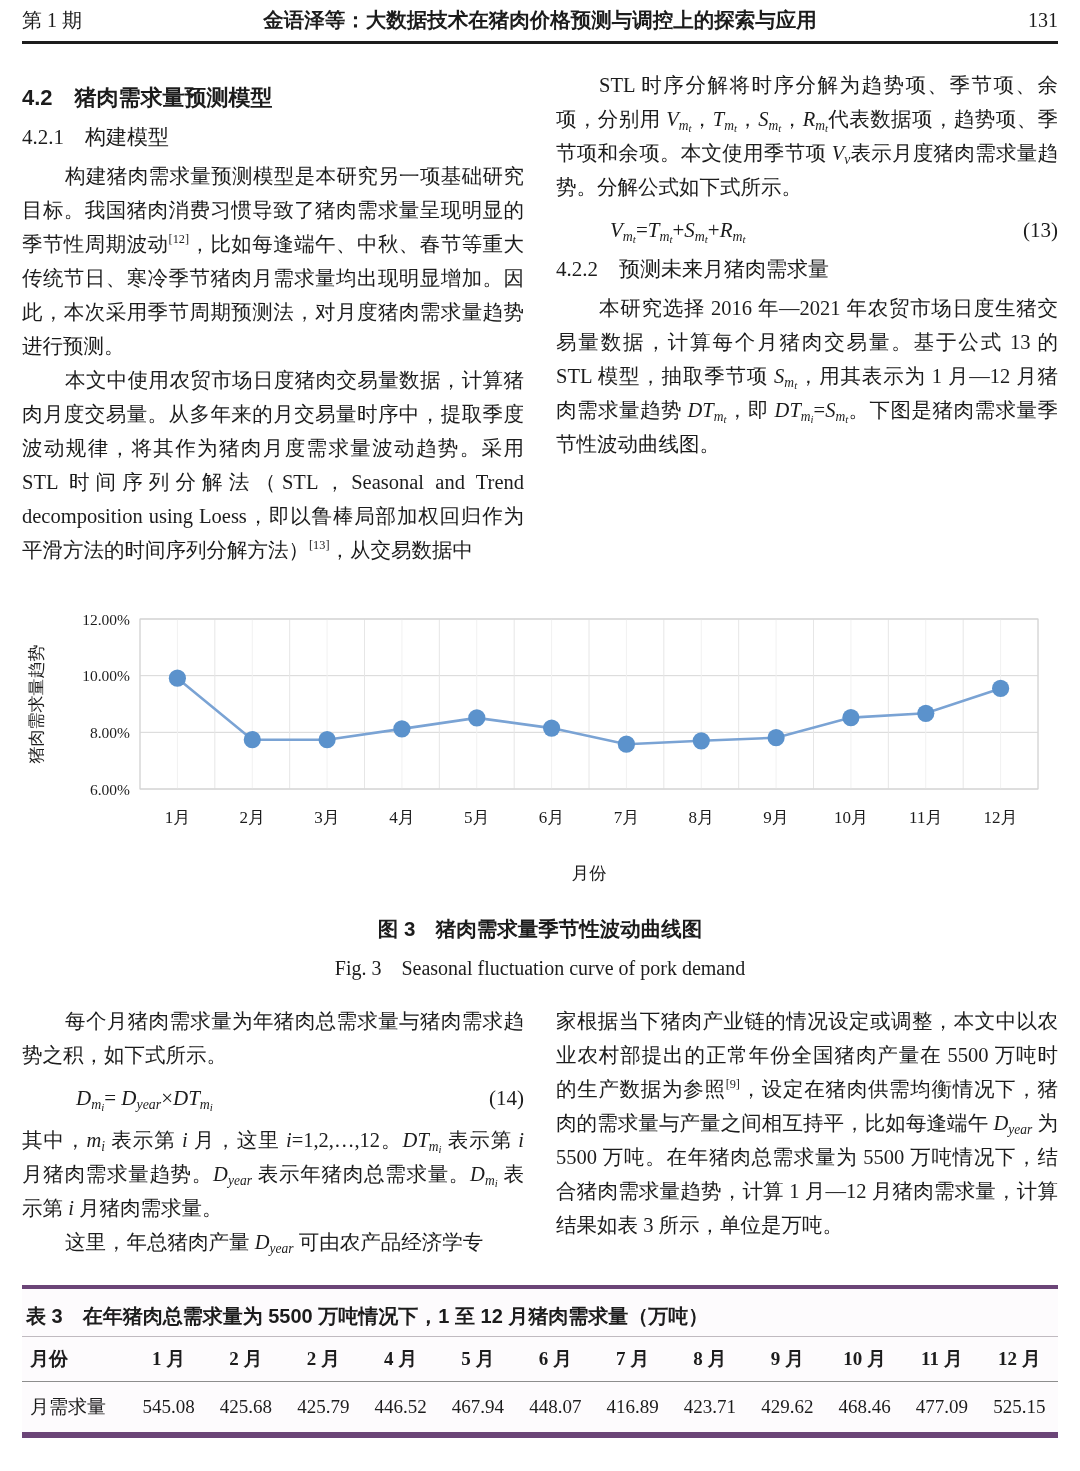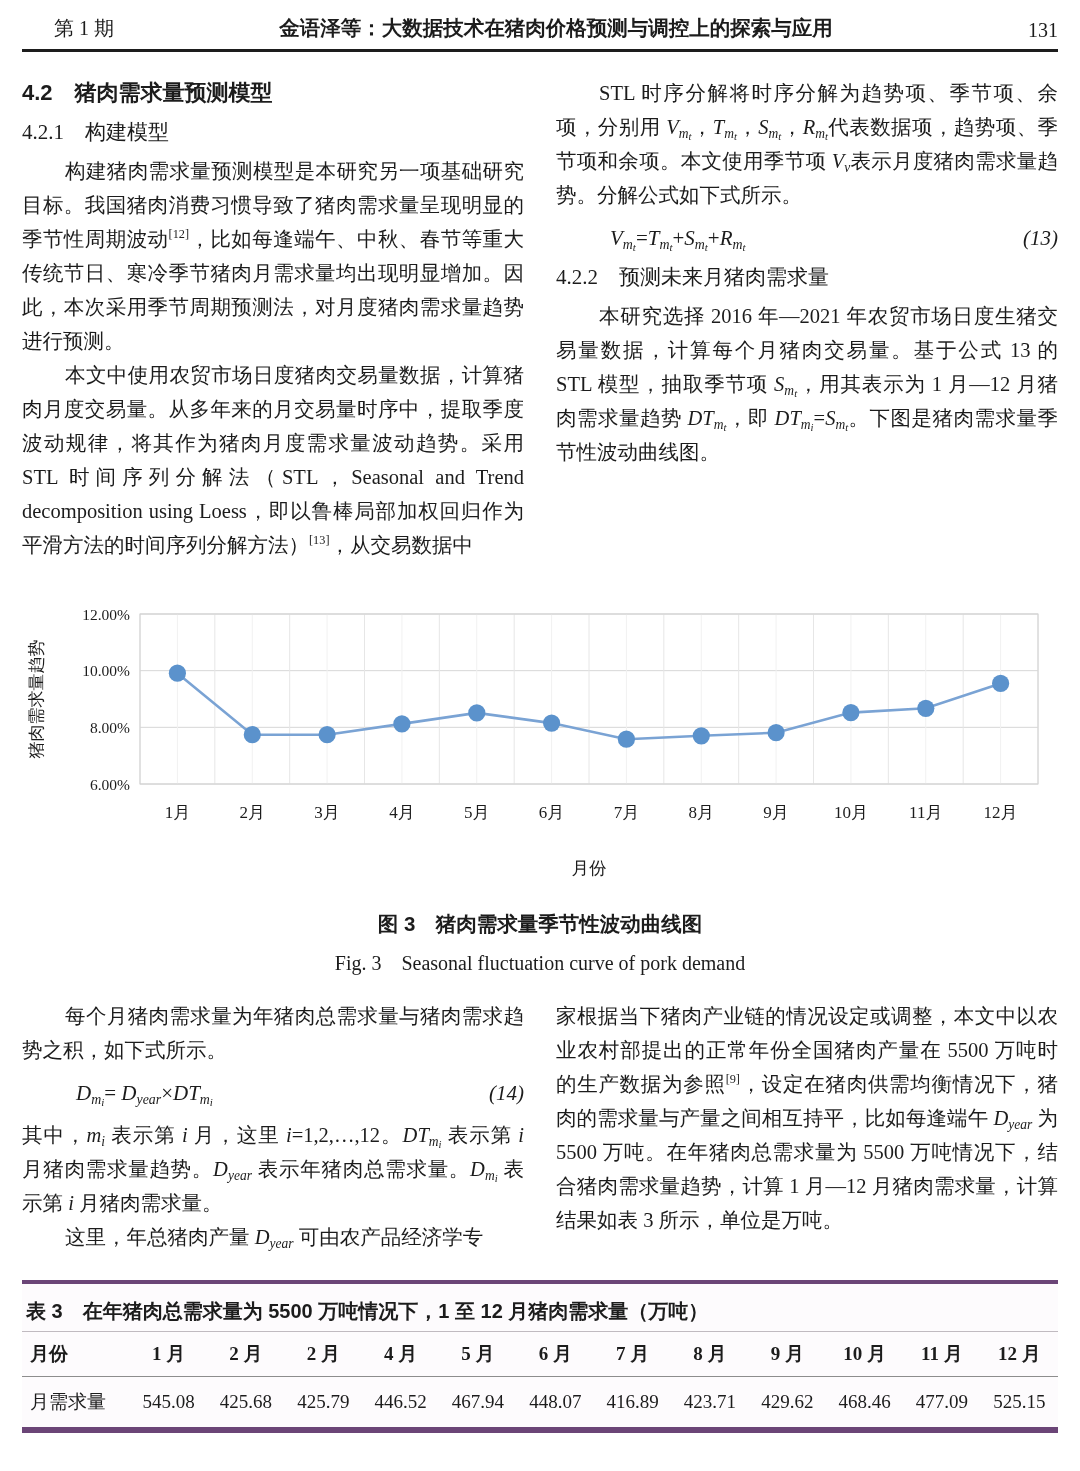--- a/index.html
+++ b/index.html
@@ -1,45 +1,45 @@
 <!DOCTYPE html>
 <html><head>
 <meta charset="utf-8">
 <style>
   html,body{margin:0;padding:0;background:#ffffff;}
   body{width:1080px;height:1471px;overflow:hidden;color:#1c1c1c;
        font-family:"Liberation Serif","DejaVu Serif",serif;}
   .page{padding:0 22px;}
 
   
-  .pg-header{display:flex;align-items:flex-end;padding-top:14px;font-size:20px;margin-left:32px;}
+  .pg-header{display:flex;align-items:center;padding-top:6px;font-size:20px;}
   .pg-header .issue{width:140px;}
   .pg-header .rtitle{flex:1;text-align:center;font-weight:bold;
        font-family:"Liberation Sans","DejaVu Sans",sans-serif;font-size:20.5px;}
   .pg-header .pno{width:140px;text-align:right;}
   .header-rule{border-bottom:3px solid #1d1d1d;margin-top:7px;}
 
   
   .cols{display:flex;gap:32px;margin-top:24px;}
   .col{flex:1;min-width:0;}
   .h-sec{font-family:"Liberation Sans","DejaVu Sans",sans-serif;font-weight:bold;
-       font-size:22px;margin:2px 0 10px;}
+       font-size:22px;margin:15px 0 10px;}
   .h-sub{font-size:21px;margin:4px 0 8px;font-weight:normal;}
   p.body{font-size:20.5px;line-height:34px;text-align:justify;margin:0;}
   p.indent{text-indent:2.1em;}
 
   
   .seg-sup{font-size:0.6em;vertical-align:super;line-height:0;}
   .seg-i{font-style:italic;}
   .seg-sub{font-style:italic;font-size:0.66em;vertical-align:-0.28em;line-height:0;}
   .seg-sub2{font-style:italic;font-size:0.52em;vertical-align:-0.55em;line-height:0;}
 
   .equation{display:flex;align-items:flex-start;margin:14px 0 12px;font-size:21px;}
   .equation .eq-math{flex:1;margin-left:54px;}
-  .equation .eq-num{text-align:right;font-style:italic;}
+  .equation .eq-num{text-align:right;}
 
   
   .chart-wrap{margin:26px 0 0 0;}
 
   
   .fig-cap-cn{text-align:center;font-family:"Liberation Sans","DejaVu Sans",sans-serif;
        font-weight:bold;font-size:20.5px;margin-top:26px;}
   .fig-cap-en{text-align:center;font-size:20px;margin-top:12px;}
 
   .cols2{margin-top:22px;}

